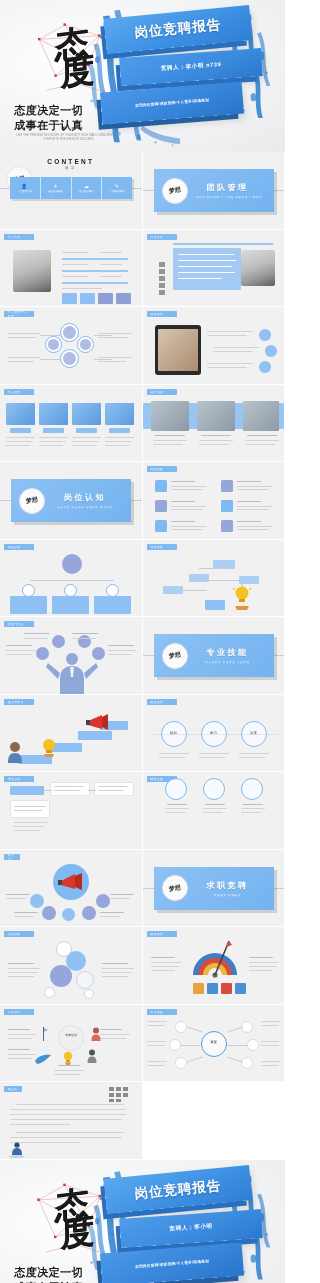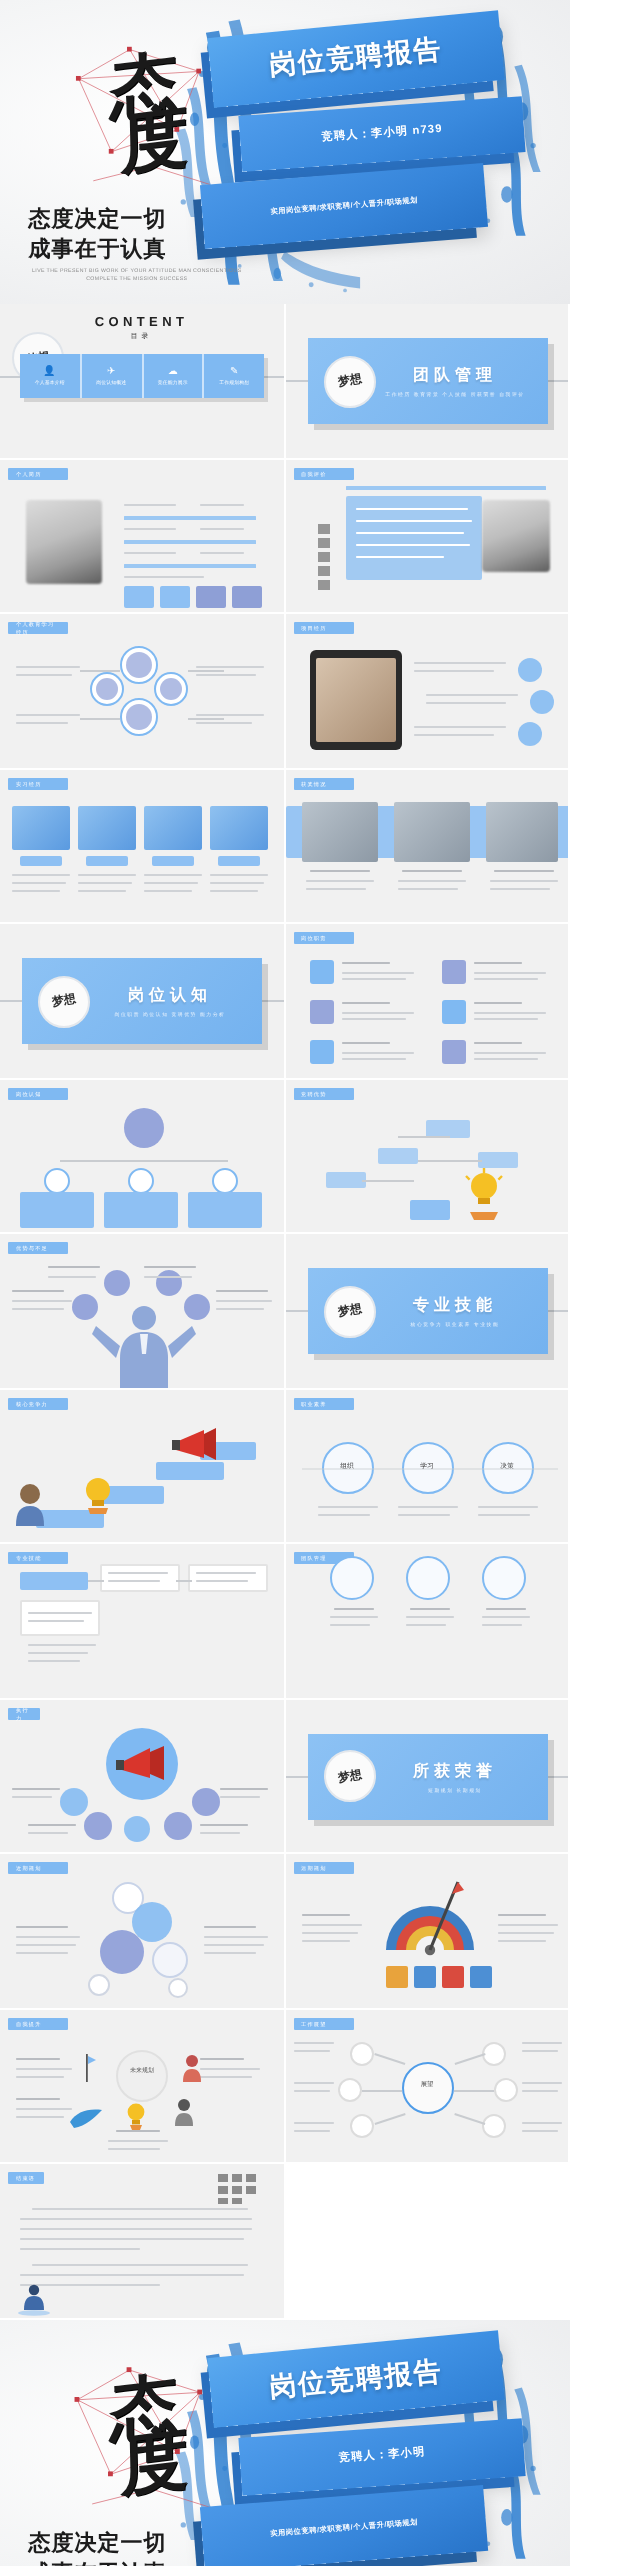--- a/index.html
+++ b/index.html
@@ -606,21 +606,21 @@
 
       <div class="cell slide">
         <div class="tbg"></div>
         <div class="sideline" style="left:0;top:38px;width:11px;"></div>
         <div class="sideline" style="right:0;top:38px;width:11px;"></div>
         <div class="banner">
           <div class="ring">
             <div class="lg">梦想</div>
           </div>
           <div class="txt">
-            <div class="t1">所获荣誉</div>
+            <div class="t1">求职竞聘</div>
             <div class="t2">短期规划 长期规划</div>
           </div>
         </div>
       </div>
     </div>
 
     <div class="row">
       <div class="cell slide">
         <div class="tbg"></div>
         <div class="tag wide">近期规划</div>

